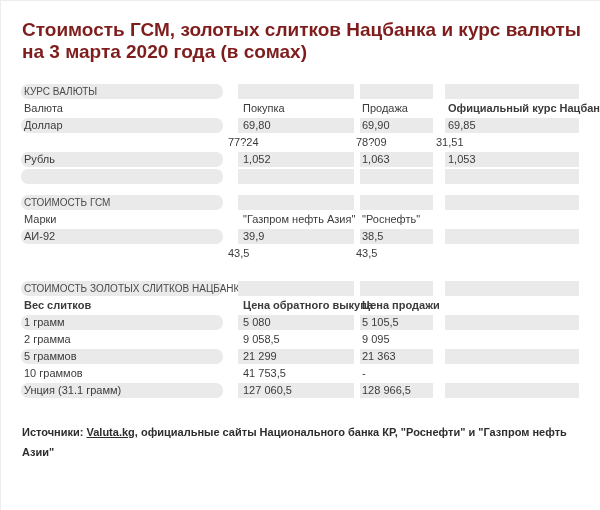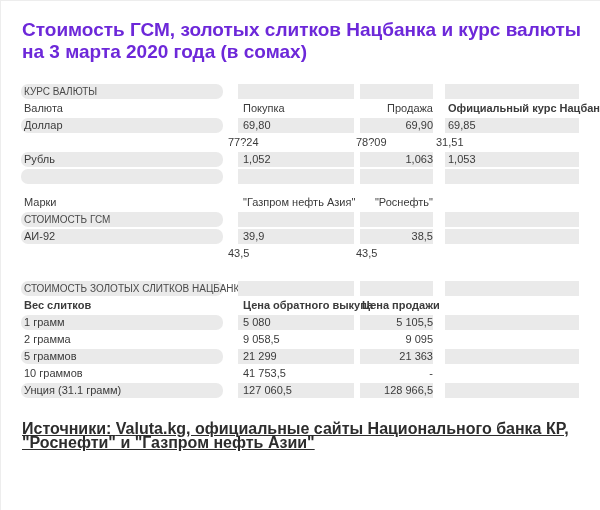--- a/index.html
+++ b/index.html
@@ -10,52 +10,52 @@
     color:#3b3b3b;
     overflow:hidden;
     border-left:1px solid #ededed;
     border-top:1px solid #ededed;
     box-sizing:border-box;
   }
   .page{width:600px;height:510px;position:relative;}
   h1.title{
     margin:18px 20px 0 21px;
     font-size:19px;line-height:21.5px;
-    font-weight:700;color:#6d28d9;
+    font-weight:700;color:#7f1d1d;
     letter-spacing:0;
   }
   .tables{margin:22px 0 0 20px;width:558px;}
   .tbl{display:flex;flex-direction:column;gap:2px;width:558px;}
   .tbl + .tbl-gap1{height:11px;}
   .tbl + .tbl-gap2{height:20px;}
   .trow{
     display:grid;
     grid-template-columns:202px 15px 116px 6px 73px 12px 134px;
     height:15px;
   }
   .cell{
     font-size:11px;line-height:15px;
     white-space:nowrap;overflow:visible;
     color:#3b3b3b;
   }
   .cell.col1{padding-left:3px;border-radius:7px;}
   .cell.col2{padding-left:5px;}
-  .cell.col3{padding-left:2px;text-align:right;}
+  .cell.col3{padding-left:2px;}
   .cell.col4{padding-left:3px;}
   .cell.gray{background:var(--stripe,#eaeaea);}
   .gut{background:transparent;}
   .cell.bold{font-weight:700;}
   .cell.band-cell{
     font-size:10px;line-height:15px;
     color:#4a4a4a;
   }
   .sources{
     margin:24px 20px 0 21px;
-    font-size:16px;line-height:14px;
-    font-weight:700;color:#2d2d2d;text-decoration:underline;
+    font-size:11px;line-height:20px;
+    font-weight:700;color:#2d2d2d;
   }
   .src-link{color:#2d2d2d;text-decoration:underline;cursor:pointer;}
 </style>
 </head>
 <body>
 
 <div class="page">
 
   <h1 class="title"><span>Стоимость ГСМ, золотых слитков Нацбанка и курс валюты</span><br><span>на 3 марта 2020 года (в сомах)</span></h1>
 
@@ -111,36 +111,36 @@
           <div class="cell col2 gray"></div>
           <div class="gut"></div>
           <div class="cell col3 gray"></div>
           <div class="gut"></div>
           <div class="cell col4 gray"></div>
         </div>
       </div>
     <div class="tbl-gap1"></div>
     <div class="tbl">
         <div class="trow">
+          <div class="cell col1 gray band-cell">СТОИМОСТЬ ГСМ</div>
+          <div class="gut"></div>
+          <div class="cell col2 gray band-cell"></div>
+          <div class="gut"></div>
+          <div class="cell col3 gray band-cell"></div>
+          <div class="gut"></div>
+          <div class="cell col4 gray band-cell"></div>
+        </div>
+        <div class="trow">
           <div class="cell col1">Марки</div>
           <div class="gut"></div>
           <div class="cell col2">"Газпром нефть Азия"</div>
           <div class="gut"></div>
           <div class="cell col3">"Роснефть"</div>
           <div class="gut"></div>
           <div class="cell col4"></div>
-        </div>
-        <div class="trow">
-          <div class="cell col1 gray band-cell">СТОИМОСТЬ ГСМ</div>
-          <div class="gut"></div>
-          <div class="cell col2 gray band-cell"></div>
-          <div class="gut"></div>
-          <div class="cell col3 gray band-cell"></div>
-          <div class="gut"></div>
-          <div class="cell col4 gray band-cell"></div>
         </div>
         <div class="trow">
           <div class="cell col1 gray">АИ-92</div>
           <div class="gut"></div>
           <div class="cell col2 gray">39,9</div>
           <div class="gut"></div>
           <div class="cell col3 gray">38,5</div>
           <div class="gut"></div>
           <div class="cell col4 gray"></div>
         </div>

